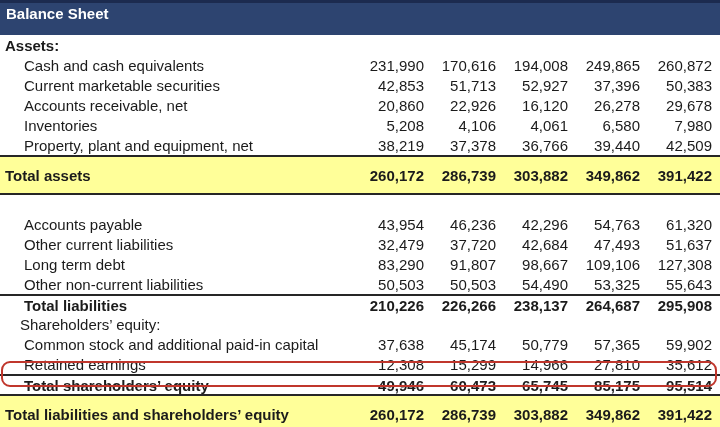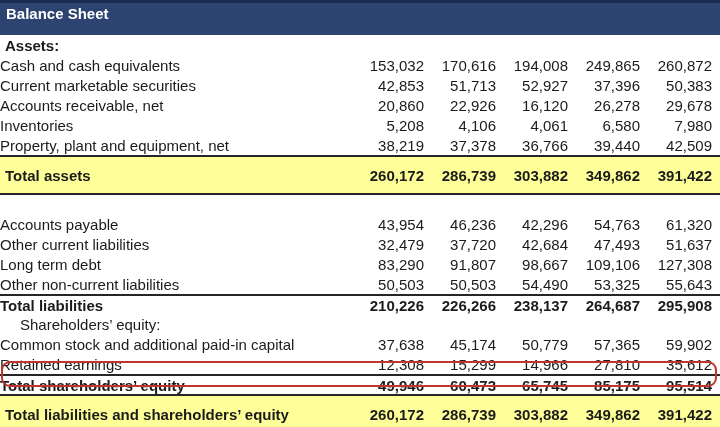--- a/index.html
+++ b/index.html
@@ -19,21 +19,21 @@
     display:grid; grid-template-columns:360px 72px 72px 72px 72px 72px;
   }
   .hdr-sub { padding-left:6px; line-height:20px; }
   .colhead { text-align:right; padding-right:8px; line-height:20px; }
 
   
   .row {
     display:grid; grid-template-columns:360px 72px 72px 72px 72px 72px;
     height:20px; align-items:center; box-sizing:border-box;
   }
-  .lbl { white-space:nowrap; overflow:hidden; }
+  .lbl { padding-left:24px; white-space:nowrap; overflow:hidden; }
   .num { text-align:right; padding-right:8px; white-space:nowrap; }
 
   .section .lbl { padding-left:5px; font-weight:bold; grid-column:1 / -1; }
   .section-light .lbl { padding-left:20px; grid-column:1 / -1; }
 
   .total-yellow {
     background:#ffff99; border-top:2px solid #262626; border-bottom:2px solid #262626;
     font-weight:bold; height:40px;
   }
   .total-yellow .lbl { padding-left:5px; }
@@ -58,21 +58,21 @@
   <div class="hdr">
     <div class="hdr-title">Balance Sheet</div>
   </div>
 
   <div class="row section">
     <div class="lbl">Assets:</div>
   </div>
 
   <div class="row">
     <div class="lbl">Cash and cash equivalents</div>
-    <div class="num">153,032</div>
+    <div class="num">231,990</div>
     <div class="num">170,616</div>
     <div class="num">194,008</div>
     <div class="num">249,865</div>
     <div class="num">260,872</div>
   </div>
 
   <div class="row">
     <div class="lbl">Current marketable securities</div>
     <div class="num">42,853</div>
     <div class="num">51,713</div>

